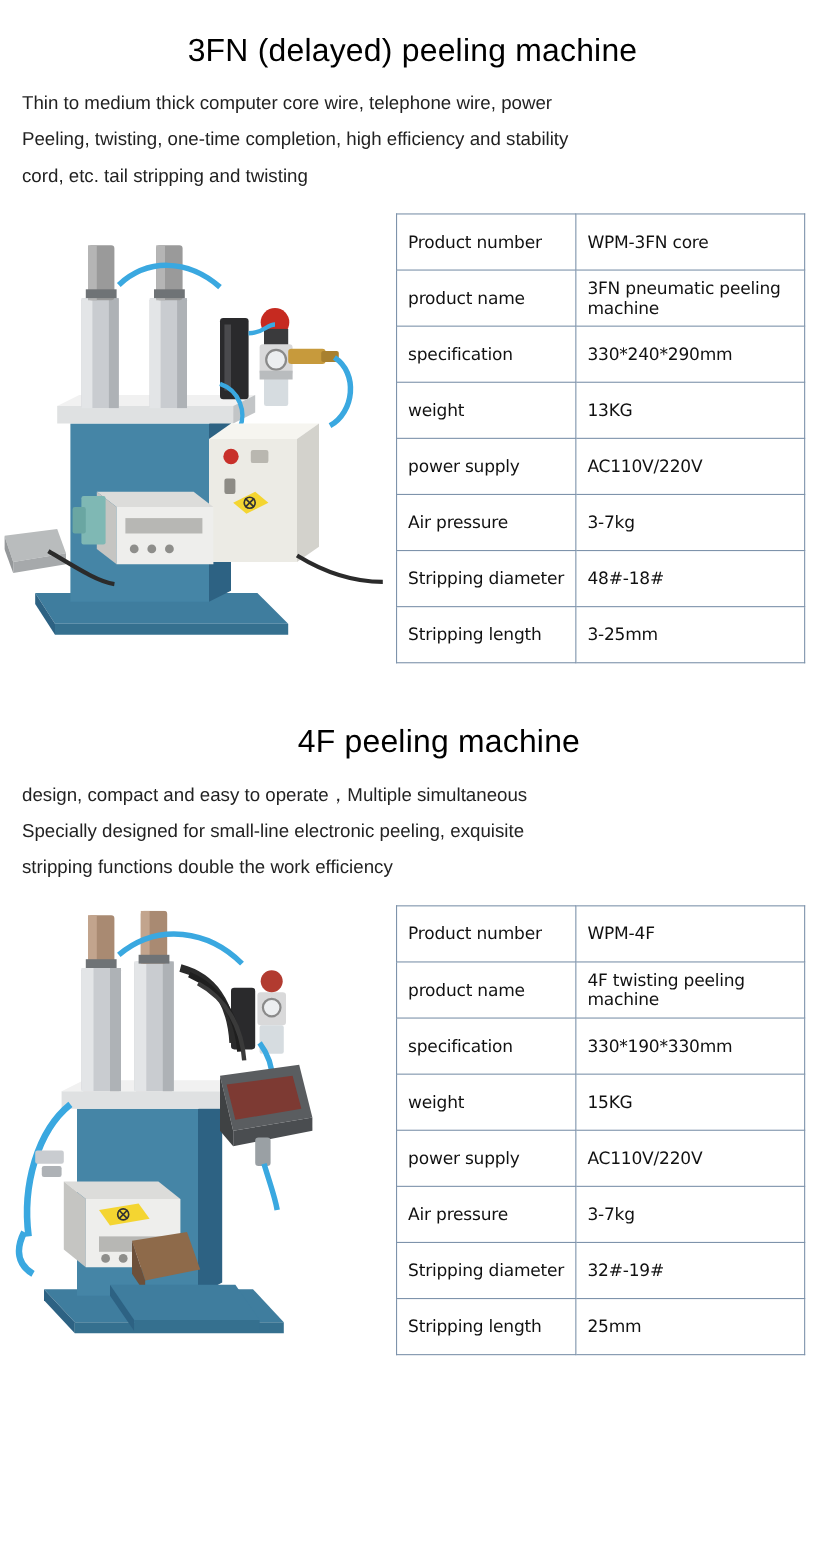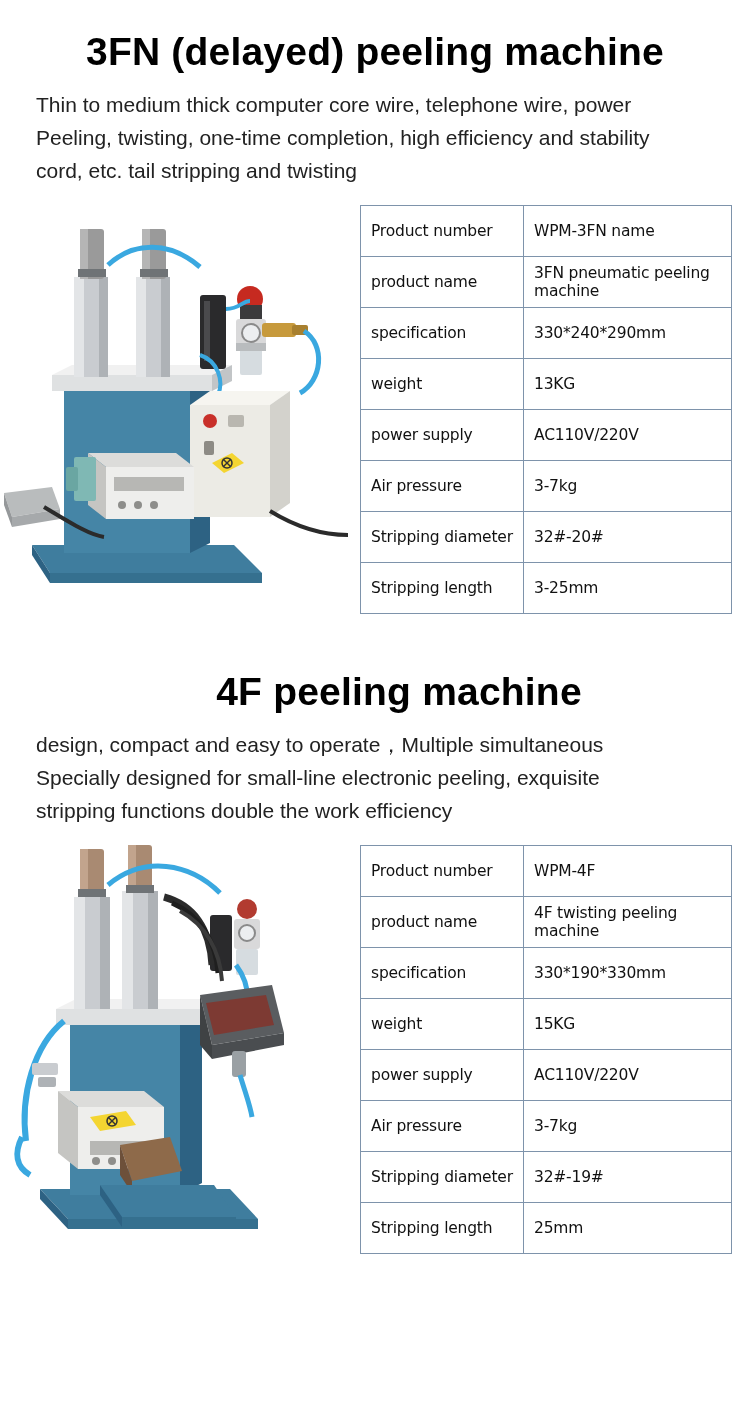--- a/index.html
+++ b/index.html
@@ -18,42 +18,42 @@
   .page {
     width: 750px;
     height: 1411px;
     position: relative;
     box-sizing: border-box;
   }
 
   
   .section-title {
     text-align: center;
-    font-size: 39px;
-    font-weight: bold;
+    font-size: 29px;
+    font-weight: normal;
     letter-spacing: 0.2px;
     color: #000;
     margin: 0;
   }
   .section-1 .section-title { padding-top: 30px; }
   .section-2 .section-title { padding-top: 10px; margin-left: 48px; }
 
   .desc {
-    font-size: 21px;
+    font-size: 17px;
     line-height: 33px;
     color: #222;
-    padding: 0 36px;
+    padding: 0 20px;
     margin-top: 14px;
   }
   .desc p { margin: 0; }
 
   
   .content-row {
     display: flex;
-    align-items: flex-start;
+    align-items: center;
     margin-top: 18px;
   }
   .photo-col {
     width: 360px;
     flex: 0 0 360px;
     display: flex;
     justify-content: center;
     align-items: flex-start;
   }
   .table-col {
@@ -184,21 +184,21 @@
 
           <path d="M266 306 C 292 322, 318 330, 344 330" stroke="#2b2b2b" stroke-width="4" fill="none"></path>
         </svg>
       </div>
 
       <div class="table-col">
         <table class="spec">
           <tbody>
             <tr>
               <td class="k">Product number</td>
-              <td class="v">WPM-3FN name</td>
+              <td class="v">WPM-3FN core</td>
             </tr>
             <tr>
               <td class="k">product name</td>
               <td class="v">3FN pneumatic peeling machine</td>
             </tr>
             <tr>
               <td class="k">specification</td>
               <td class="v">330*240*290mm</td>
             </tr>
             <tr>
@@ -208,21 +208,21 @@
             <tr>
               <td class="k">power supply</td>
               <td class="v">AC110V/220V</td>
             </tr>
             <tr>
               <td class="k">Air pressure</td>
               <td class="v">3-7kg</td>
             </tr>
             <tr>
               <td class="k">Stripping diameter</td>
-              <td class="v">32#-20#</td>
+              <td class="v">48#-18#</td>
             </tr>
             <tr>
               <td class="k">Stripping length</td>
               <td class="v">3-25mm</td>
             </tr>
           </tbody>
         </table>
       </div>
 
     </div>

